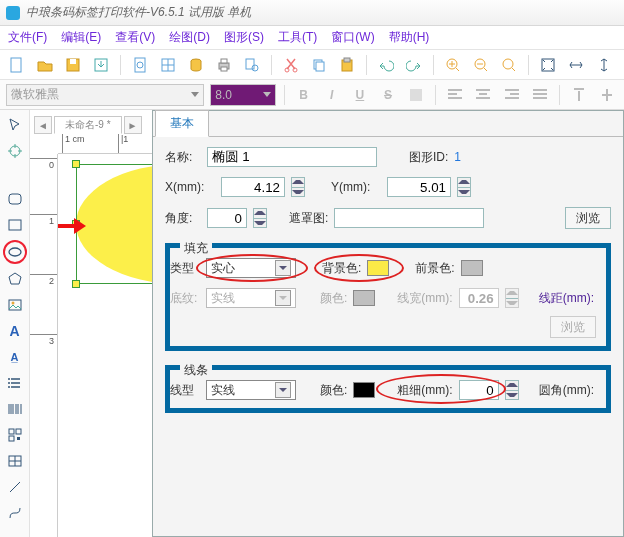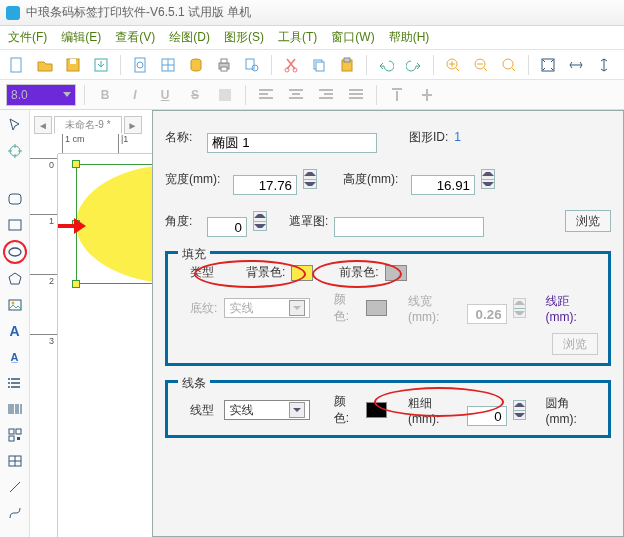--- a/index.html
+++ b/index.html
@@ -1,32 +1,32 @@
 <!DOCTYPE html>
 <html><head>
 <meta charset="utf-8">
 <style>
 * { box-sizing:border-box; font-family:"Microsoft YaHei","微软雅黑",Arial,sans-serif; }
 body { margin:0; background:#fff; font-size:12px; color:#333; width:624px; height:537px; overflow:hidden; position:relative; }
 
-.titlebar { height:26px; background:linear-gradient(#fdfdfd,#f0f0f0); border-bottom:1px solid #d8d8d8; display:flex; align-items:center; padding:0 6px; gap:6px; }
+.titlebar { height:26px; background:linear-gradient(#fdfdfd,#f0f0f0); border-bottom:1px solid #d8d8d8; display:flex; align-items:center; padding:0 6px; gap:6px;font-style:italic; }
 .titlebar .logo { width:14px; height:14px; background:#2aa7e0; border-radius:3px; position:relative; }
 .titlebar .title { color:#666; }
 
 .menubar { height:24px; display:flex; align-items:center; padding:0 8px; gap:14px; border-bottom:1px solid #e4e4e4; }
-.menubar span { color:#4d7c0f; }
+.menubar span { color:#6d28d9; }
 
 .toolbar1 { height:30px; display:flex; align-items:center; padding:0 6px; gap:6px; border-bottom:1px solid #e4e4e4; }
 .tool-btn { width:22px; height:22px; display:flex; align-items:center; justify-content:center; border-radius:2px; }
 .tool-btn svg{ display:block; }
 .tool-sep { width:1px; height:20px; background:#ddd; margin:0 2px; }
 
 .toolbar2 { height:30px; display:flex; align-items:center; padding:0 6px; gap:6px; border-bottom:1px solid #dcdcdc; background:#fbfbfb; }
 .fontsel { width:214px; height:22px; border:1px solid #c8c8c8; background:#f2f2f2; display:flex; align-items:center; justify-content:space-between; padding:0 4px; color:#999; }
-.sizesel { width:70px; height:22px; border:1px solid #c8c8c8; background:#6d28d9; display:flex; align-items:center; justify-content:space-between; padding:0 4px; color:#bbb; }
+.sizesel { width:70px; height:22px; border:1px solid #c8c8c8; background:#701a75; display:flex; align-items:center; justify-content:space-between; padding:0 4px; color:#bbb; }
 .grey-btn { width:24px; height:22px; display:flex; align-items:center; justify-content:center; color:#bcbcbc; font-weight:bold; }
 .caret { width:0; height:0; border-left:4px solid transparent; border-right:4px solid transparent; border-top:5px solid #888; }
 
 .workspace { display:flex; height:calc(537px - 26px - 24px - 30px - 30px); position:relative; }
 
 .side-toolbar { width:30px; background:#fafafa; border-right:1px solid #e2e2e2; display:flex; flex-direction:column; align-items:center; padding-top:4px; gap:4px; }
 .side-btn { width:22px; height:22px; display:flex; align-items:center; justify-content:center; color:#357ab8; border:1px solid transparent; border-radius:2px; }
 .side-btn.active { border:2px solid #e23; border-radius:50%; width:24px; height:24px; }
 .side-btn svg{display:block;}
 
@@ -50,30 +50,30 @@
 .red-arrow::after{content:"";position:absolute;left:16px;top:0;width:0;height:0;border-top:8px solid transparent;border-bottom:8px solid transparent;border-left:12px solid #e11;}
 
 .props-panel { position:absolute; left:152px; top:0; right:0; bottom:0; background:#f4f4f4; border:1px solid #9aa; }
 .props-title { height:24px; background:#5aa8d6; color:#fff; display:flex; align-items:center; gap:6px; padding:0 6px; }
 .props-title .ico { width:14px;height:14px;background:#fff;border-radius:2px;position:relative;}
 .props-tabs { height:26px; display:flex; align-items:flex-end; background:#f4f4f4; border-bottom:1px solid #bbb; padding-left:2px;}
 .ptab { padding:4px 14px; background:#fff; border:1px solid #bbb; border-bottom:1px solid #fff; position:relative; top:1px; color:#2277bb; }
 .props-body { padding:10px 12px 4px 12px; display:flex; flex-direction:column; gap:10px; }
 .row { display:flex; align-items:center; gap:6px; }
 .lbl { color:#333; }
-.inp { height:20px; border:1px solid #9bb; background:#fff; text-align:right; padding:0 4px;margin-top:12px; }
+.inp { height:20px; border:1px solid #9bb; background:#fff; text-align:right; padding:0 4px; }
 .inp.wide { width:170px; text-align:left;}
 .inp.num { width:64px; }
 .spin { width:14px; height:20px; border:1px solid #9bb; background:#f0f0f0; display:flex; flex-direction:column; }
 .spin div{flex:1; display:flex; align-items:center; justify-content:center;}
 .spin .up{border-bottom:1px solid #9bb;}
 .tri-up{width:0;height:0;border-left:4px solid transparent;border-right:4px solid transparent;border-bottom:4px solid #557;}
 .tri-dn{width:0;height:0;border-left:4px solid transparent;border-right:4px solid transparent;border-top:4px solid #557;}
 .btn { height:22px; padding:0 10px; border:1px solid #9bb; background:#f6f6f6; display:flex; align-items:center; }
-.group { border:3px solid #0369a1; padding:10px 10px 8px 22px; position:relative; margin-top:4px; }
+.group { border:5px solid #0369a1; padding:10px 10px 8px 0; position:relative; margin-top:4px; }
 .group .legend { position:absolute; top:-8px; left:10px; background:#f4f4f4; padding:0 4px; color:#333; }
 .combo { width:90px; height:20px; border:1px solid #888; background:#fff; display:flex; align-items:center; justify-content:space-between; padding:0 4px; }
 .combo .cbtn { width:16px; height:16px; background:#eee; border:1px solid #999; display:flex; align-items:center; justify-content:center; }
 .combo.disabled{ color:#aaa; border-color:#bbb;}
 .swatch { width:22px; height:16px; border:1px solid #888; }
 .sw-yellow{ background:#fbea47;} .sw-grey{background:#bfbfbf;} .sw-black{background:#000;}
 .highlight { position:absolute; border:2px solid #d22; border-radius:50%; pointer-events:none; }
 </style>
 </head>
 <body>
@@ -212,20 +212,24 @@
       </svg>
     </div>
   <div class="tool-btn">
       <svg width="16" height="16">
         <path d="M8 2v12M5 4l3-2 3 2M5 12l3 2 3-2" stroke="#357" fill="none"></path>
       </svg>
     </div>
 </div>
 
 <div class="toolbar2">
+  <div class="fontsel">
+      <span>微软雅黑</span>
+      <span class="caret"></span>
+    </div>
   <div class="sizesel">
       <span>8.0</span>
       <span class="caret" style="border-top-color:#bbb"></span>
     </div>
   <div class="tool-sep"></div>
   <div class="grey-btn">B</div>
   <div class="grey-btn" style="font-style:italic">I</div>
   <div class="grey-btn" style="text-decoration:underline">U</div>
   <div class="grey-btn" style="text-decoration:line-through">S</div>
   <div class="grey-btn">
@@ -374,42 +378,45 @@
         <div class="handle h-bl"></div>
         <div class="handle h-br"></div>
         <div class="handle h-ml"></div>
         <div class="handle h-mr"></div>
         <div class="red-arrow"></div>
       </div>
     </div>
   </div>
 
   <div class="props-panel">
+    <div class="props-tabs">
+      <div class="ptab">基本</div>
+    </div>
     <div class="props-body">
       <div class="row">
         <span class="lbl" style="width:36px">名称:</span>
         <input class="inp wide" value="椭圆 1" style="">
         <span style="width:20px"></span>
         <span class="lbl">图形ID:</span>
         <span style="color:#2277dd">1</span>
       </div>
       <div class="row">
-        <span class="lbl" style="width:62px">宽度(mm):</span>
-        <input class="inp num" value="17.76" style="">
+        <span class="lbl" style="width:50px">X(mm):</span>
+        <input class="inp num" value="4.12" style="">
         <div class="spin">
             <div class="up">
               <div class="tri-up"></div>
             </div>
             <div>
               <div class="tri-dn"></div>
             </div>
           </div>
         <span style="width:14px"></span>
-        <span class="lbl" style="width:62px">高度(mm):</span>
-        <input class="inp num" value="16.91" style="">
+        <span class="lbl" style="width:50px">Y(mm):</span>
+        <input class="inp num" value="5.01" style="">
         <div class="spin">
             <div class="up">
               <div class="tri-up"></div>
             </div>
             <div>
               <div class="tri-dn"></div>
             </div>
           </div>
       </div>
       <div class="row">
@@ -427,20 +434,26 @@
         <span class="lbl">遮罩图:</span>
         <input class="inp" style="width: 150px; text-align: left;">
         <span style="flex:1"></span>
         <div class="btn">浏览</div>
       </div>
 
       <div class="group" style="position:relative">
         <div class="legend">填充</div>
         <div class="row" style="margin-bottom:10px">
           <span class="lbl" style="width:30px">类型</span>
+          <div class="combo">
+              <span>实心</span>
+              <div class="cbtn">
+                <div class="tri-dn"></div>
+              </div>
+            </div>
           <span style="width:14px"></span>
           <span class="lbl">背景色:</span>
           <div class="swatch sw-yellow"></div>
           <span style="width:14px"></span>
           <span class="lbl">前景色:</span>
           <div class="swatch sw-grey"></div>
         </div>
         <div class="row">
           <span class="lbl" style="width:30px;color:#aaa">底纹:</span>
           <div class="combo disabled">

